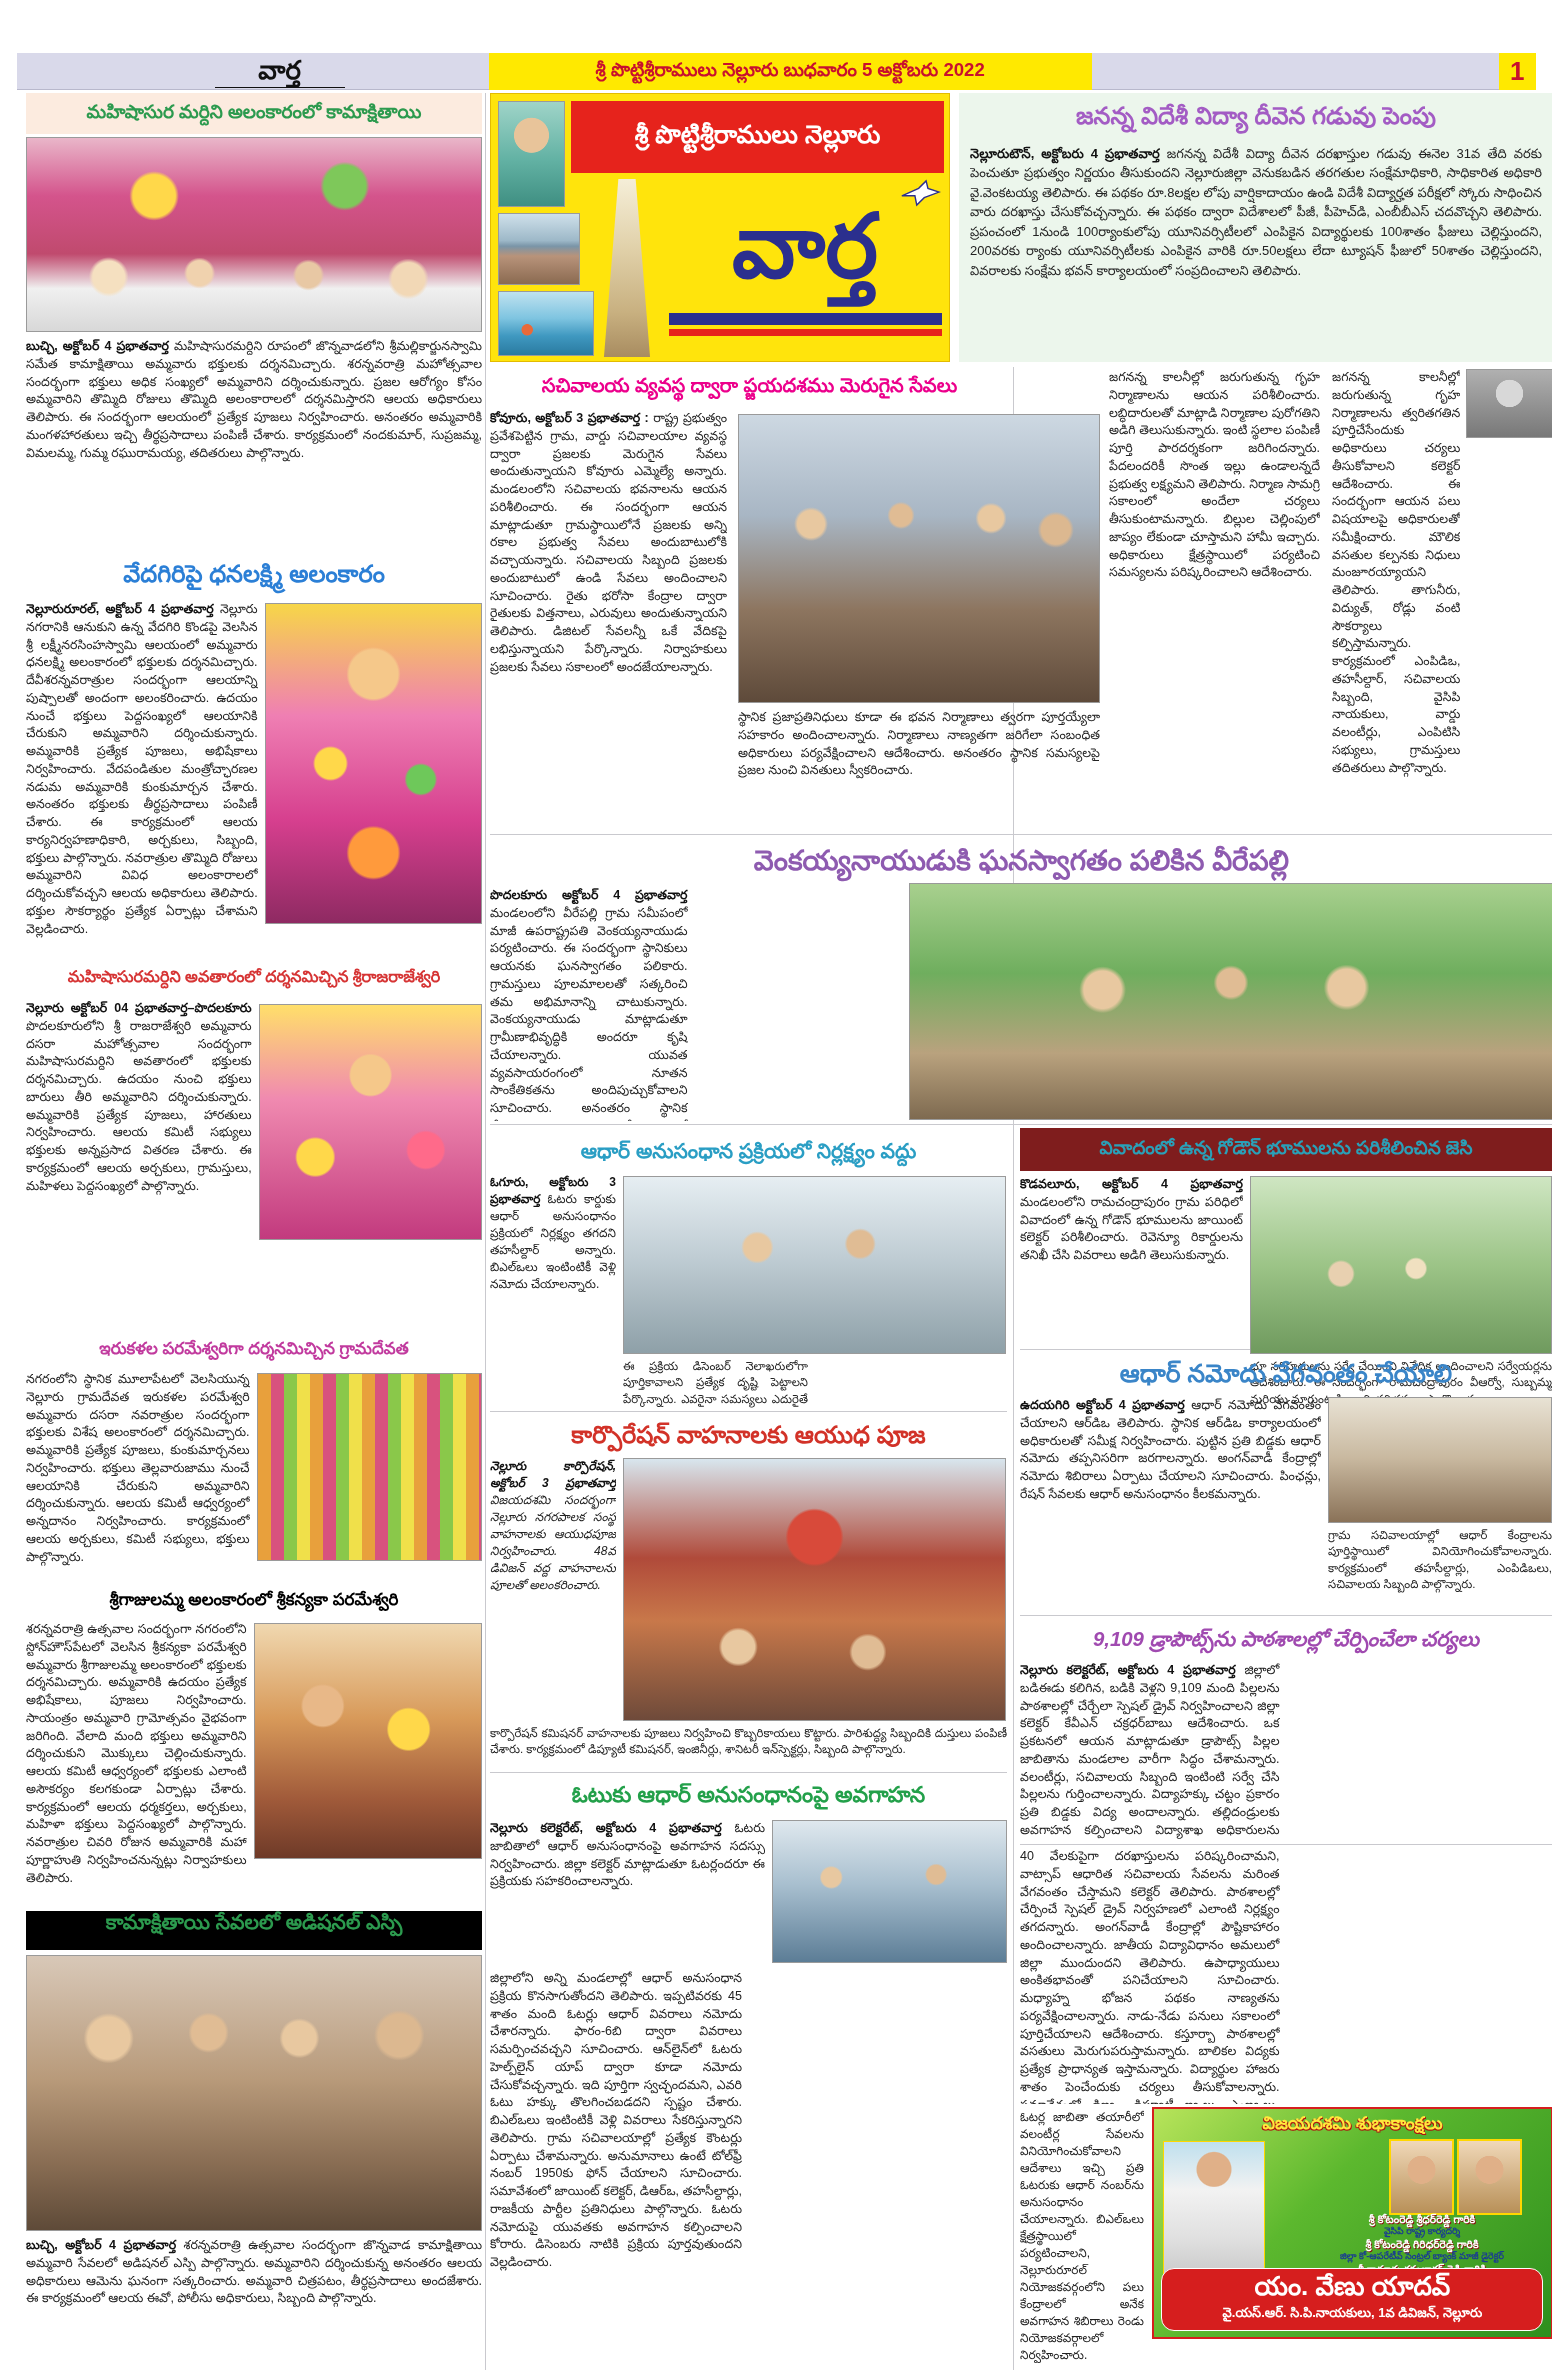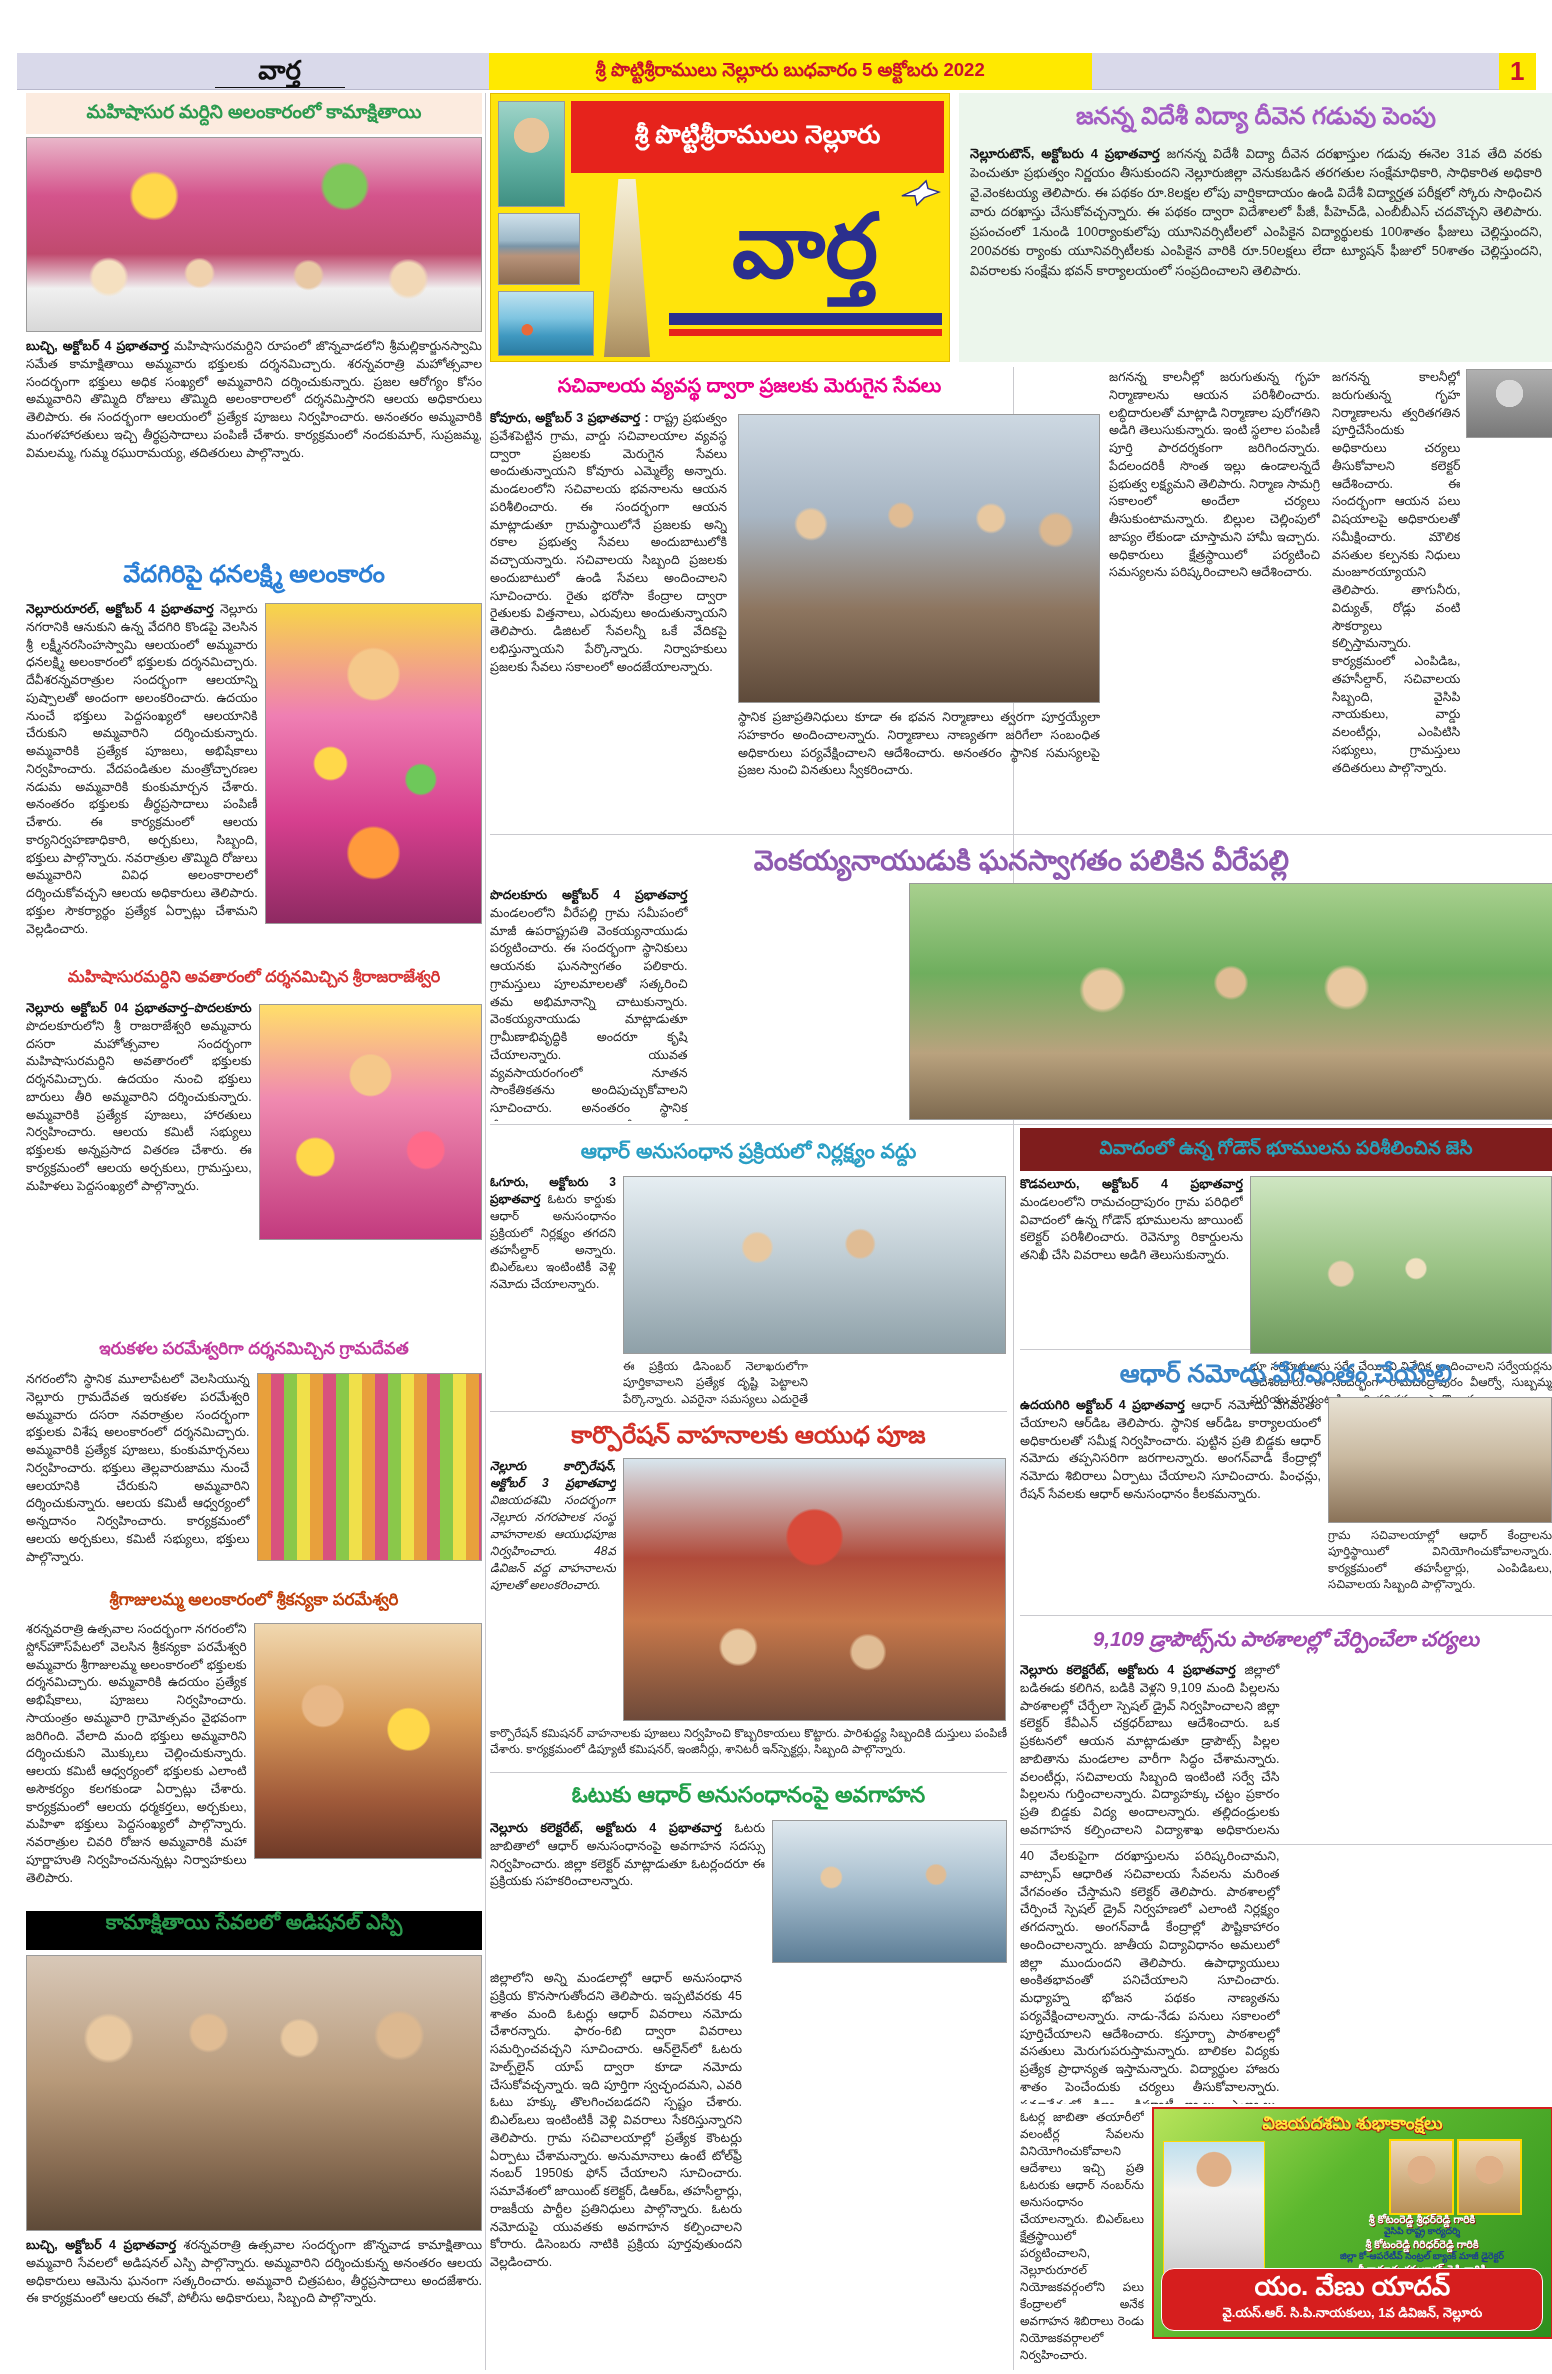--- a/index.html
+++ b/index.html
@@ -95,21 +95,21 @@
     <span class="hl" style="color:#c13a9e;font-size:16.7px;display:block;">ఇరుకళల పరమేశ్వరిగా దర్శనమిచ్చిన గ్రామదేవత</span>
   </div>
   <div class="abs" style="left:26px;top:1371px;width:456px;height:211px;overflow:hidden;">
     <div class="photo ph-garland" style="float:right;width:223px;height:186px;margin:1.9px 0 3.7px 7.4px;"></div>
     <p class="body" style="height:100%;">
       <span>నగరంలోని స్థానిక మూలాపేటలో వెలసియున్న నెల్లూరు గ్రామదేవత ఇరుకళల పరమేశ్వరి అమ్మవారు దసరా నవరాత్రుల సందర్భంగా భక్తులకు విశేష అలంకారంలో దర్శనమిచ్చారు. అమ్మవారికి ప్రత్యేక పూజలు, కుంకుమార్చనలు నిర్వహించారు. భక్తులు తెల్లవారుజాము నుంచే ఆలయానికి చేరుకుని అమ్మవారిని దర్శించుకున్నారు. ఆలయ కమిటీ ఆధ్వర్యంలో అన్నదానం నిర్వహించారు. కార్యక్రమంలో ఆలయ అర్చకులు, కమిటీ సభ్యులు, భక్తులు పాల్గొన్నారు.</span>
     </p>
   </div>
 
   <div class="abs" style="left:26px;top:1590px;width:456px;height:28px;">
-    <span class="hl" style="color:#c2410c;font-size:16.7px;display:block;">శ్రీగాజులమ్మ అలంకారంలో శ్రీకన్యకా పరమేశ్వరి</span>
+    <span class="hl" style="color:#000000;font-size:16.7px;display:block;">శ్రీగాజులమ్మ అలంకారంలో శ్రీకన్యకా పరమేశ్వరి</span>
   </div>
   <div class="abs" style="left:26px;top:1621px;width:456px;height:284px;overflow:hidden;">
     <div class="photo ph-priest" style="float:right;width:226px;height:234px;margin:1.9px 0 3.7px 7.4px;"></div>
     <p class="body" style="height:100%;">
       <span>శరన్నవరాత్రి ఉత్సవాల సందర్భంగా నగరంలోని స్టోన్‌హౌస్‌పేటలో వెలసిన శ్రీకన్యకా పరమేశ్వరి అమ్మవారు శ్రీగాజులమ్మ అలంకారంలో భక్తులకు దర్శనమిచ్చారు. అమ్మవారికి ఉదయం ప్రత్యేక అభిషేకాలు, పూజలు నిర్వహించారు. సాయంత్రం అమ్మవారి గ్రామోత్సవం వైభవంగా జరిగింది. వేలాది మంది భక్తులు అమ్మవారిని దర్శించుకుని మొక్కులు చెల్లించుకున్నారు. ఆలయ కమిటీ ఆధ్వర్యంలో భక్తులకు ఎలాంటి అసౌకర్యం కలగకుండా ఏర్పాట్లు చేశారు. కార్యక్రమంలో ఆలయ ధర్మకర్తలు, అర్చకులు, మహిళా భక్తులు పెద్దసంఖ్యలో పాల్గొన్నారు. నవరాత్రుల చివరి రోజున అమ్మవారికి మహా పూర్ణాహుతి నిర్వహించనున్నట్లు నిర్వాహకులు తెలిపారు.</span>
     </p>
   </div>
 
   <div class="abs" style="left:26px;top:1911px;width:456px;height:39px;background:#000000;display:flex;align-items:flex-start;justify-content:center;">
     <span class="hl" style="color:#2c9a4e;font-size:20.4px;width:100%;">కామాక్షితాయి సేవలలో అడిషనల్ ఎస్పి</span>
@@ -139,21 +139,21 @@
   </div>
 
   <div class="abs" style="left:959px;top:93px;width:594px;height:269px;background:#ecf6ec;">
     <div class="hl" style="color:#a35cc4;font-size:24px;margin-top:9.3px;">జనన్న విదేశీ విద్యా దీవెన గడువు పెంపు</div>
     <p class="body" style="margin:7.4px 11px 0 11px;height:211px;font-size:13px;line-height:1.5;">
       <b class="dl">నెల్లూరుటౌన్, అక్టోబరు 4 ప్రభాతవార్త</b>
       <span>జగనన్న విదేశీ విద్యా దీవెన దరఖాస్తుల గడువు ఈనెల 31వ తేది వరకు పెంచుతూ ప్రభుత్వం నిర్ణయం తీసుకుందని నెల్లూరుజిల్లా వెనుకబడిన తరగతుల సంక్షేమాధికారి, సాధికారిత అధికారి వై.వెంకటయ్య తెలిపారు. ఈ పథకం రూ.8లక్షల లోపు వార్షికాదాయం ఉండి విదేశీ విద్యార్హత పరీక్షలో స్కోరు సాధించిన వారు దరఖాస్తు చేసుకోవచ్చన్నారు. ఈ పథకం ద్వారా విదేశాలలో పీజీ, పీహెచ్‌డి, ఎంబీబీఎస్ చదవొచ్చని తెలిపారు. ప్రపంచంలో 1నుండి 100ర్యాంకులోపు యూనివర్సిటీలలో ఎంపికైన విద్యార్థులకు 100శాతం ఫీజులు చెల్లిస్తుందని, 200వరకు ర్యాంకు యూనివర్సిటీలకు ఎంపికైన వారికి రూ.50లక్షలు లేదా ట్యూషన్ ఫీజులో 50శాతం చెల్లిస్తుందని, వివరాలకు సంక్షేమ భవన్ కార్యాలయంలో సంప్రదించాలని తెలిపారు.</span>
     </p>
   </div>
 
-  <div class="abs hl" style="left:490px;top:367px;width:519px;height:37px;color:#ec008c;font-size:19.5px;line-height:37px;">సచివాలయ వ్యవస్థ ద్వారా ప్రజలకు మెరుగైన సేవలు</div>
+  <div class="abs hl" style="left:490px;top:367px;width:519px;height:37px;color:#ec008c;font-size:19.5px;line-height:37px;">సచివాలయ వ్యవస్థ ద్వారా ప్జయదశము మెరుగైన సేవలు</div>
   <p class="body abs" style="left:490px;top:410px;width:237px;height:429px;">
     <b class="dl">కోవూరు, అక్టోబర్ 3 ప్రభాతవార్త :</b>
     <span>రాష్ట్ర ప్రభుత్వం ప్రవేశపెట్టిన గ్రామ, వార్డు సచివాలయాల వ్యవస్థ ద్వారా ప్రజలకు మెరుగైన సేవలు అందుతున్నాయని కోవూరు ఎమ్మెల్యే అన్నారు. మండలంలోని సచివాలయ భవనాలను ఆయన పరిశీలించారు. ఈ సందర్భంగా ఆయన మాట్లాడుతూ గ్రామస్థాయిలోనే ప్రజలకు అన్ని రకాల ప్రభుత్వ సేవలు అందుబాటులోకి వచ్చాయన్నారు. సచివాలయ సిబ్బంది ప్రజలకు అందుబాటులో ఉండి సేవలు అందించాలని సూచించారు. రైతు భరోసా కేంద్రాల ద్వారా రైతులకు విత్తనాలు, ఎరువులు అందుతున్నాయని తెలిపారు. డిజిటల్ సేవలన్నీ ఒకే వేదికపై లభిస్తున్నాయని పేర్కొన్నారు. నిర్వాహకులు ప్రజలకు సేవలు సకాలంలో అందజేయాలన్నారు.</span>
   </p>
   <div class="abs photo ph-office" style="left:738px;top:414px;width:362px;height:289px;"></div>
   <p class="body abs" style="left:738px;top:709px;width:362px;height:130px;">
     <span>స్థానిక ప్రజాప్రతినిధులు కూడా ఈ భవన నిర్మాణాలు త్వరగా పూర్తయ్యేలా సహకారం అందించాలన్నారు. నిర్మాణాలు నాణ్యతగా జరిగేలా సంబంధిత అధికారులు పర్యవేక్షించాలని ఆదేశించారు. అనంతరం స్థానిక సమస్యలపై ప్రజల నుంచి వినతులు స్వీకరించారు.</span>
   </p>
   <p class="body abs" style="left:1109px;top:369px;width:211px;height:469px;">
     <span>జగనన్న కాలనీల్లో జరుగుతున్న గృహ నిర్మాణాలను ఆయన పరిశీలించారు. లబ్ధిదారులతో మాట్లాడి నిర్మాణాల పురోగతిని అడిగి తెలుసుకున్నారు. ఇంటి స్థలాల పంపిణీ పూర్తి పారదర్శకంగా జరిగిందన్నారు. పేదలందరికీ సొంత ఇల్లు ఉండాలన్నదే ప్రభుత్వ లక్ష్యమని తెలిపారు. నిర్మాణ సామగ్రి సకాలంలో అందేలా చర్యలు తీసుకుంటామన్నారు. బిల్లుల చెల్లింపులో జాప్యం లేకుండా చూస్తామని హామీ ఇచ్చారు. అధికారులు క్షేత్రస్థాయిలో పర్యటించి సమస్యలను పరిష్కరించాలని ఆదేశించారు.</span>

